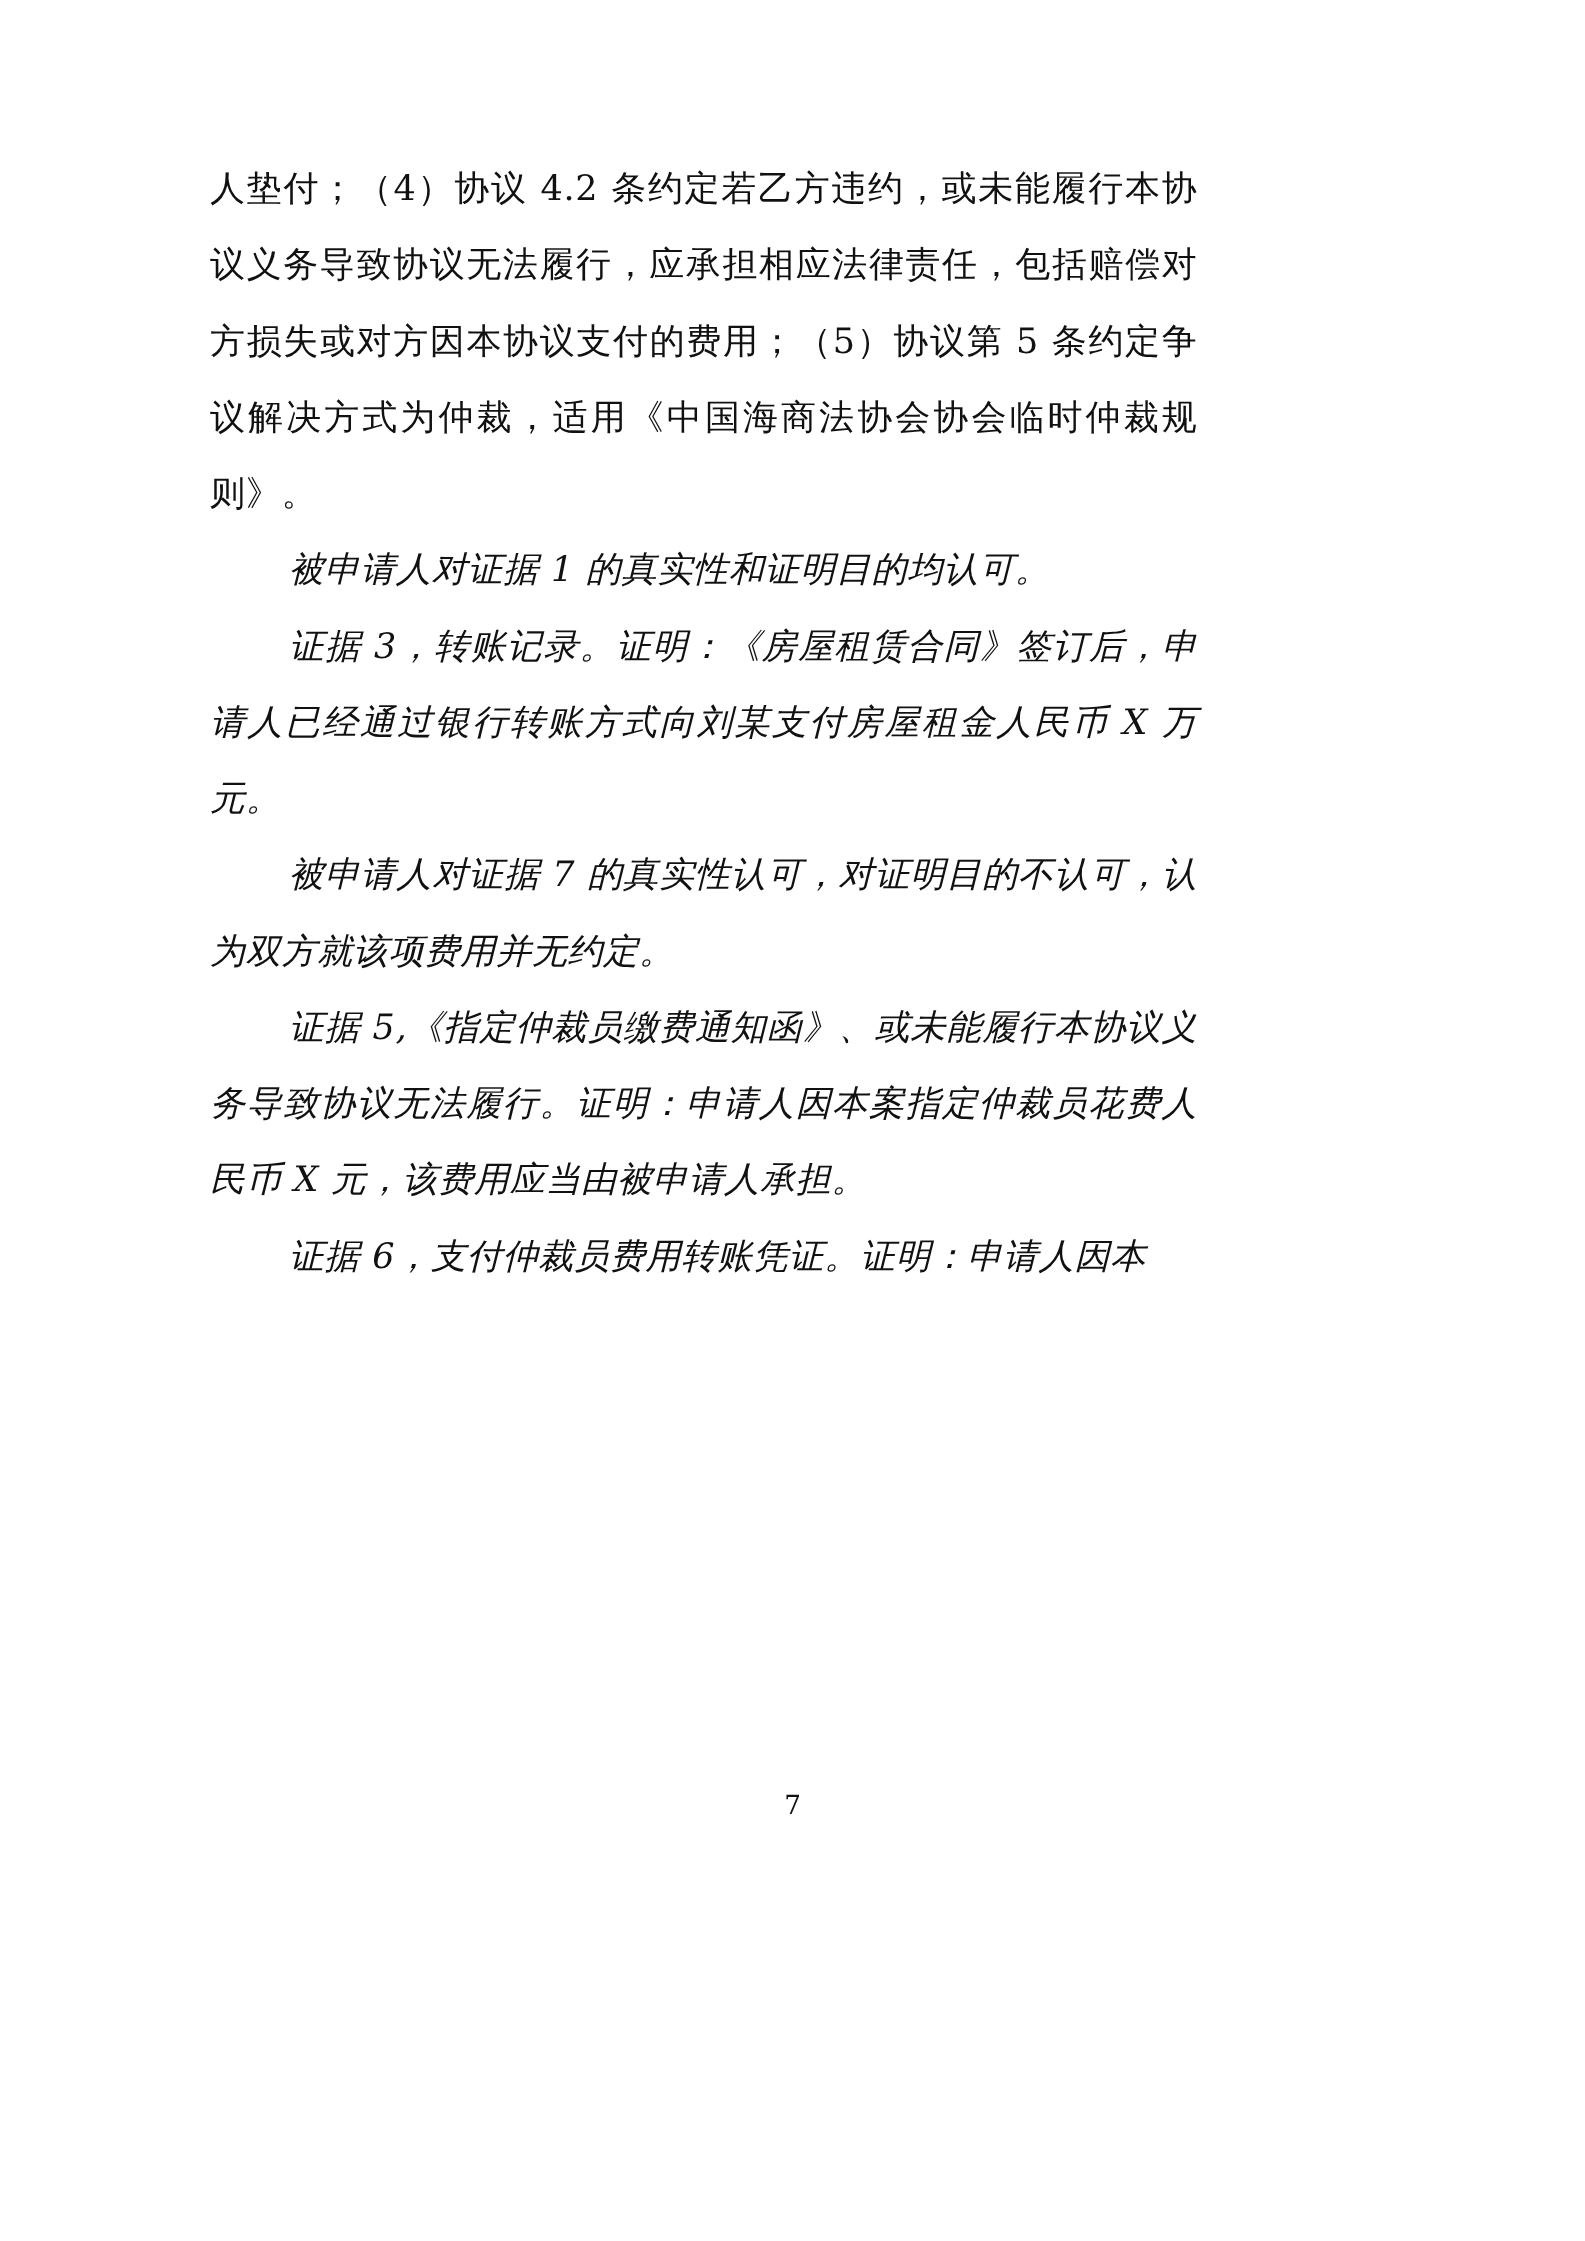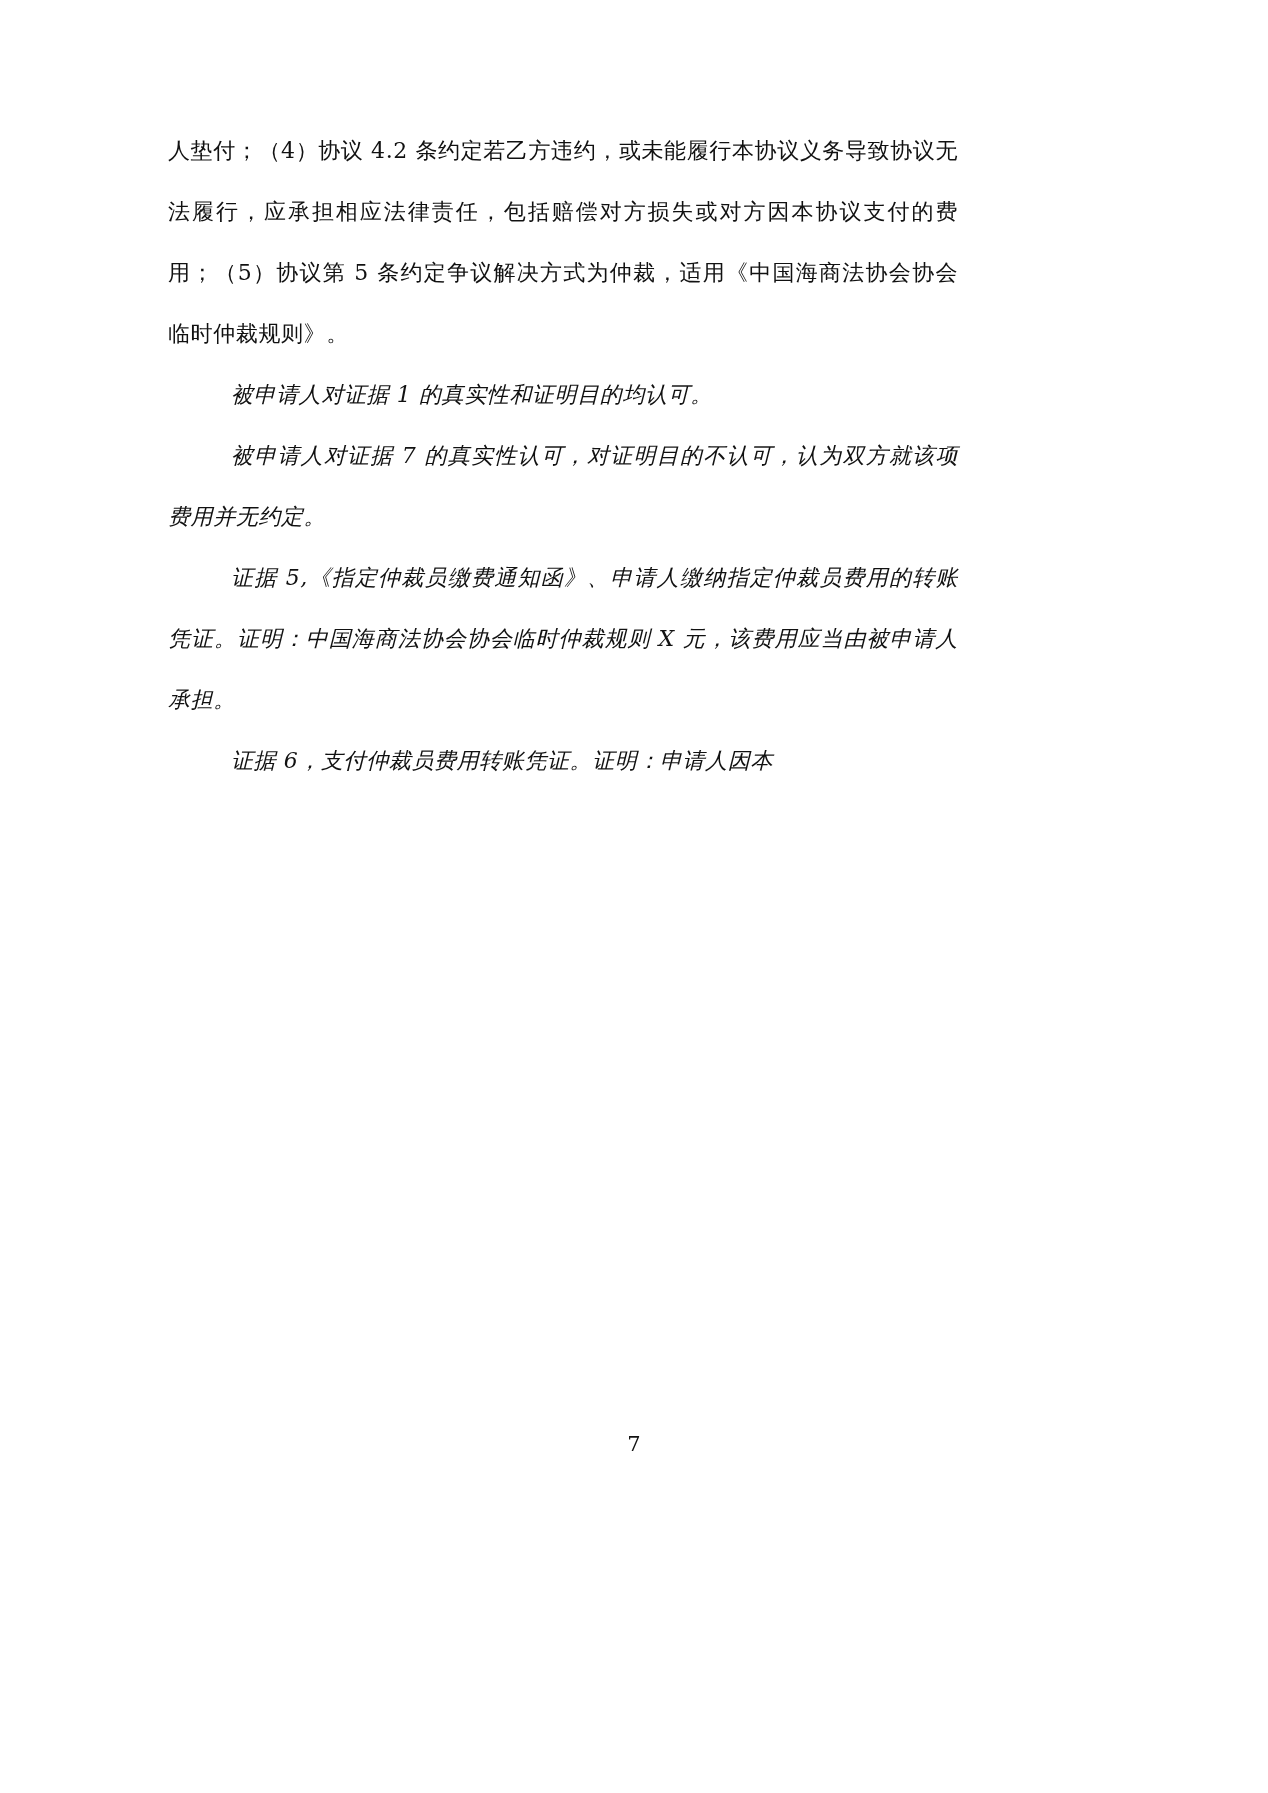--- a/index.html
+++ b/index.html
@@ -18,21 +18,21 @@
     color: #111111;
     overflow: hidden;
   }
   .content {
     position: absolute;
     left: 168px;
     top: 120px;
     width: 790px;
   }
   .para {
-    font-size: 22px;
+    font-size: 28px;
     line-height: 61px;
     text-align: justify;
     text-justify: inter-ideograph;
     letter-spacing: 0.6px;
     margin: 0 0 0 0;
     white-space: pre-wrap;
     word-break: break-all;
   }
   .para.indent {
     text-indent: 63px;
@@ -49,18 +49,19 @@
     color: #111111;
   }
 </style>
 </head>
 <body>
 
 <div class="page">
   <div class="content">
     <p class="para">人垫付；（4）协议 4.2 条约定若乙方违约，或未能履行本协议义务导致协议无法履行，应承担相应法律责任，包括赔偿对方损失或对方因本协议支付的费用；（5）协议第 5 条约定争议解决方式为仲裁，适用《中国海商法协会协会临时仲裁规则》。</p>
     <p class="para indent">被申请人对证据 1 的真实性和证明目的均认可。</p>
+    <p class="para indent">证据 3，转账记录。证明：《房屋租赁合同》签订后，申请人已经通过银行转账方式向刘某支付房屋租金人民币 X 万元。</p>
     <p class="para indent">被申请人对证据 7 的真实性认可，对证明目的不认可，认为双方就该项费用并无约定。</p>
-    <p class="para indent">证据 5,《指定仲裁员缴费通知函》、申请人缴纳指定仲裁员费用的转账凭证。证明：中国海商法协会协会临时仲裁规则 X 元，该费用应当由被申请人承担。</p>
+    <p class="para indent">证据 5,《指定仲裁员缴费通知函》、或未能履行本协议义务导致协议无法履行。证明：申请人因本案指定仲裁员花费人民币 X 元，该费用应当由被申请人承担。</p>
     <p class="para indent">证据 6，支付仲裁员费用转账凭证。证明：申请人因本</p>
   </div>
   <div class="page-number">7</div>
 </div>
 
 </body></html>

